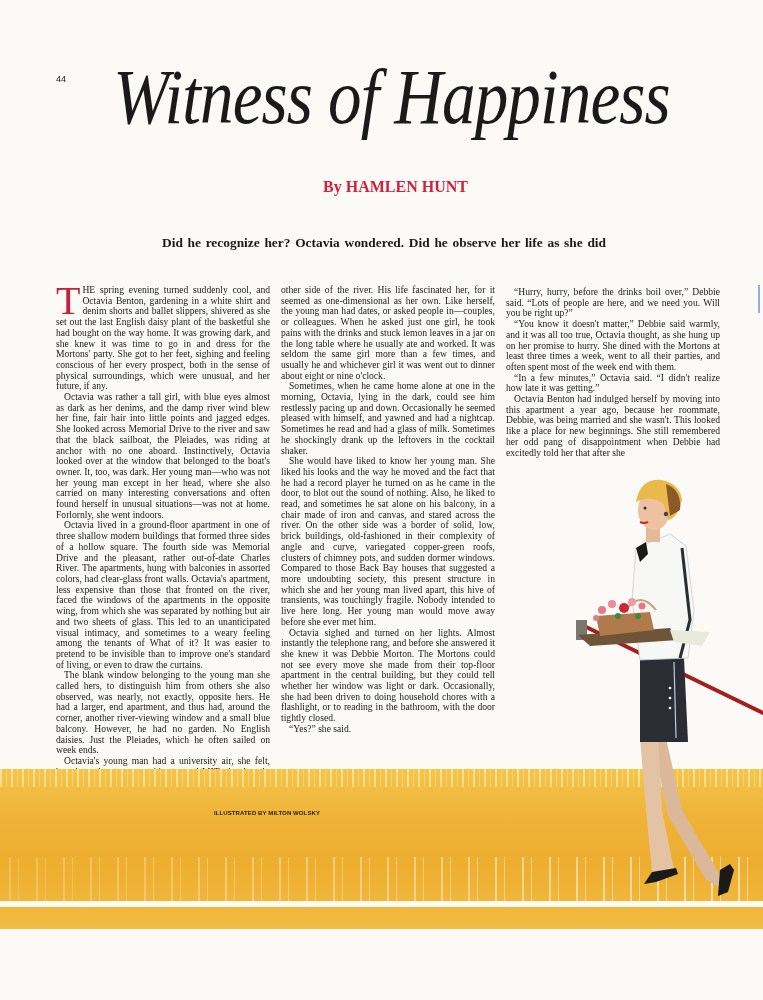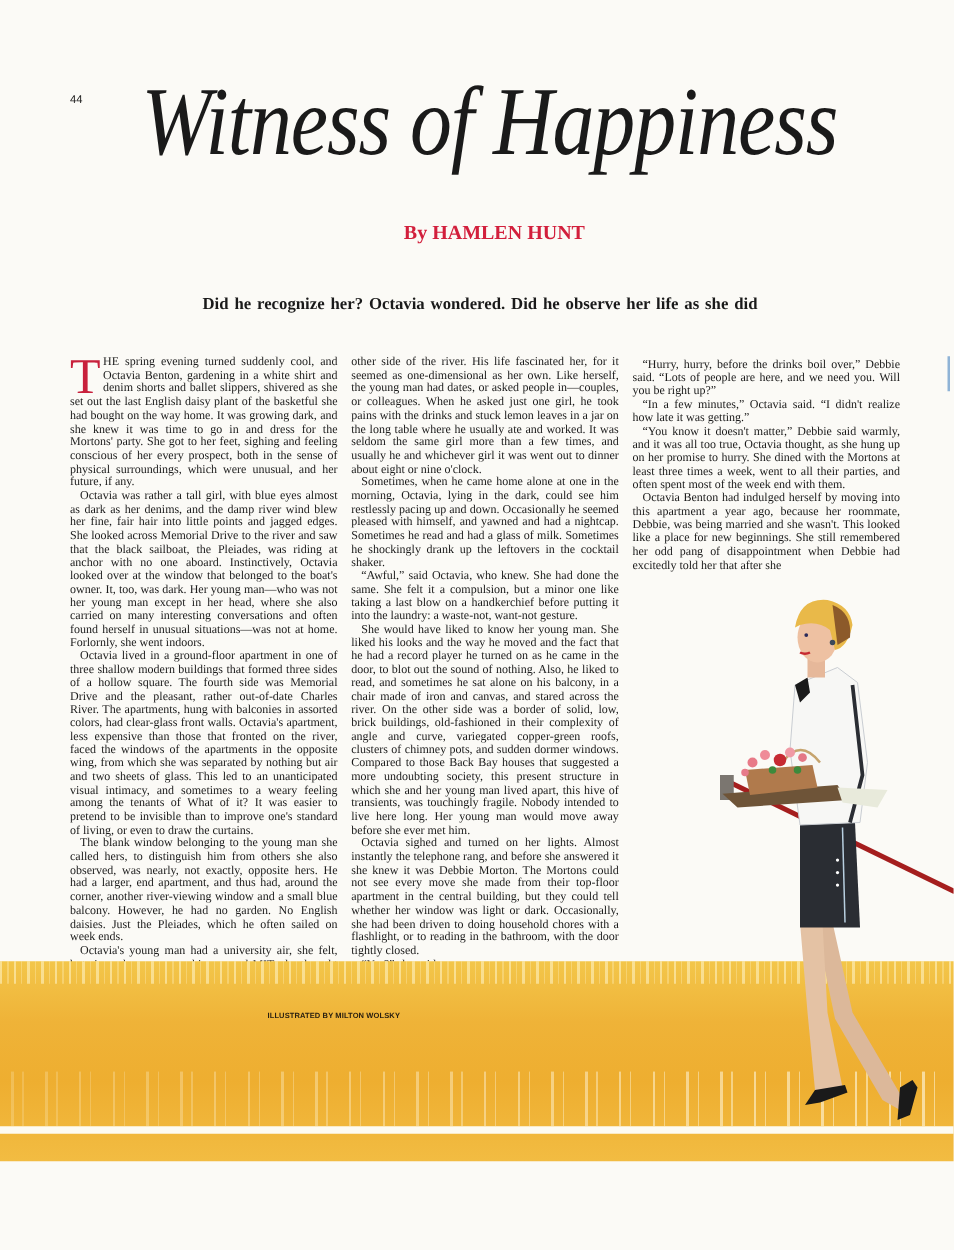--- a/index.html
+++ b/index.html
@@ -90,30 +90,29 @@
   <p class="first">HE spring evening turned suddenly cool, and Octavia Benton, gardening in a white shirt and denim shorts and ballet slippers, shivered as she set out the last English daisy plant of the basketful she had bought on the way home. It was growing dark, and she knew it was time to go in and dress for the Mortons' party. She got to her feet, sighing and feeling conscious of her every prospect, both in the sense of physical surroundings, which were unusual, and her future, if any.</p>
   <p>Octavia was rather a tall girl, with blue eyes almost as dark as her denims, and the damp river wind blew her fine, fair hair into little points and jagged edges. She looked across Memorial Drive to the river and saw that the black sailboat, the Pleiades, was riding at anchor with no one aboard. Instinctively, Octavia looked over at the window that belonged to the boat's owner. It, too, was dark. Her young man—who was not her young man except in her head, where she also carried on many interesting conversations and often found herself in unusual situations—was not at home. Forlornly, she went indoors.</p>
   <p>Octavia lived in a ground-floor apartment in one of three shallow modern buildings that formed three sides of a hollow square. The fourth side was Memorial Drive and the pleasant, rather out-of-date Charles River. The apartments, hung with balconies in assorted colors, had clear-glass front walls. Octavia's apartment, less expensive than those that fronted on the river, faced the windows of the apartments in the opposite wing, from which she was separated by nothing but air and two sheets of glass. This led to an unanticipated visual intimacy, and sometimes to a weary feeling among the tenants of What of it? It was easier to pretend to be invisible than to improve one's standard of living, or even to draw the curtains.</p>
   <p>The blank window belonging to the young man she called hers, to distinguish him from others she also observed, was nearly, not exactly, opposite hers. He had a larger, end apartment, and thus had, around the corner, another river-viewing window and a small blue balcony. However, he had no garden. No English daisies. Just the Pleiades, which he often sailed on week ends.</p>
   <p>Octavia's young man had a university air, she felt, but since she never saw him around MIT, she thought he must work at Harvard or even on the</p>
 </div>
 
 <div class="col col2">
   <p class="first">other side of the river. His life fascinated her, for it seemed as one-dimensional as her own. Like herself, the young man had dates, or asked people in—couples, or colleagues. When he asked just one girl, he took pains with the drinks and stuck lemon leaves in a jar on the long table where he usually ate and worked. It was seldom the same girl more than a few times, and usually he and whichever girl it was went out to dinner about eight or nine o'clock.</p>
   <p>Sometimes, when he came home alone at one in the morning, Octavia, lying in the dark, could see him restlessly pacing up and down. Occasionally he seemed pleased with himself, and yawned and had a nightcap. Sometimes he read and had a glass of milk. Sometimes he shockingly drank up the leftovers in the cocktail shaker.</p>
-  <p>“Awful,” said Octavia, who knew. She had done the same. She felt it a compulsion, but a minor one like taking a last blow on a handkerchief before putting it into the laundry: a waste-not, want-not gesture.</p>
   <p>She would have liked to know her young man. She liked his looks and the way he moved and the fact that he had a record player he turned on as he came in the door, to blot out the sound of nothing. Also, he liked to read, and sometimes he sat alone on his balcony, in a chair made of iron and canvas, and stared across the river. On the other side was a border of solid, low, brick buildings, old-fashioned in their complexity of angle and curve, variegated copper-green roofs, clusters of chimney pots, and sudden dormer windows. Compared to those Back Bay houses that suggested a more undoubting society, this present structure in which she and her young man lived apart, this hive of transients, was touchingly fragile. Nobody intended to live here long. Her young man would move away before she ever met him.</p>
   <p>Octavia sighed and turned on her lights. Almost instantly the telephone rang, and before she answered it she knew it was Debbie Morton. The Mortons could not see every move she made from their top-floor apartment in the central building, but they could tell whether her window was light or dark. Occasionally, she had been driven to doing household chores with a flashlight, or to reading in the bathroom, with the door tightly closed.</p>
   <p>“Yes?” she said.</p>
 </div>
 
 <div class="col col3">
   <p>“Hurry, hurry, before the drinks boil over,” Debbie said. “Lots of people are here, and we need you. Will you be right up?”</p>
+  <p>“You know it doesn't matter,” Debbie said warmly, and it was all too true, Octavia thought, as she hung up on her promise to hurry. She dined with the Mortons at least three times a week, went to all their parties, and often spent most of the week end with them.</p>
   <p>“In a few minutes,” Octavia said. “I didn't realize how late it was getting.”</p>
-  <p>“You know it doesn't matter,” Debbie said warmly, and it was all too true, Octavia thought, as she hung up on her promise to hurry. She dined with the Mortons at least three times a week, went to all their parties, and often spent most of the week end with them.</p>
   <p>Octavia Benton had indulged herself by moving into this apartment a year ago, because her roommate, Debbie, was being married and she wasn't. This looked like a place for new beginnings. She still remembered her odd pang of disappointment when Debbie had excitedly told her that after she</p>
 </div>
 
 <div class="yellow-band">
   <div class="speckle speckle-top"></div>
   <div class="speckle speckle-mid"></div>
   <div class="white-line"></div>
 </div>
 
 <div class="credit">ILLUSTRATED BY MILTON WOLSKY</div>

